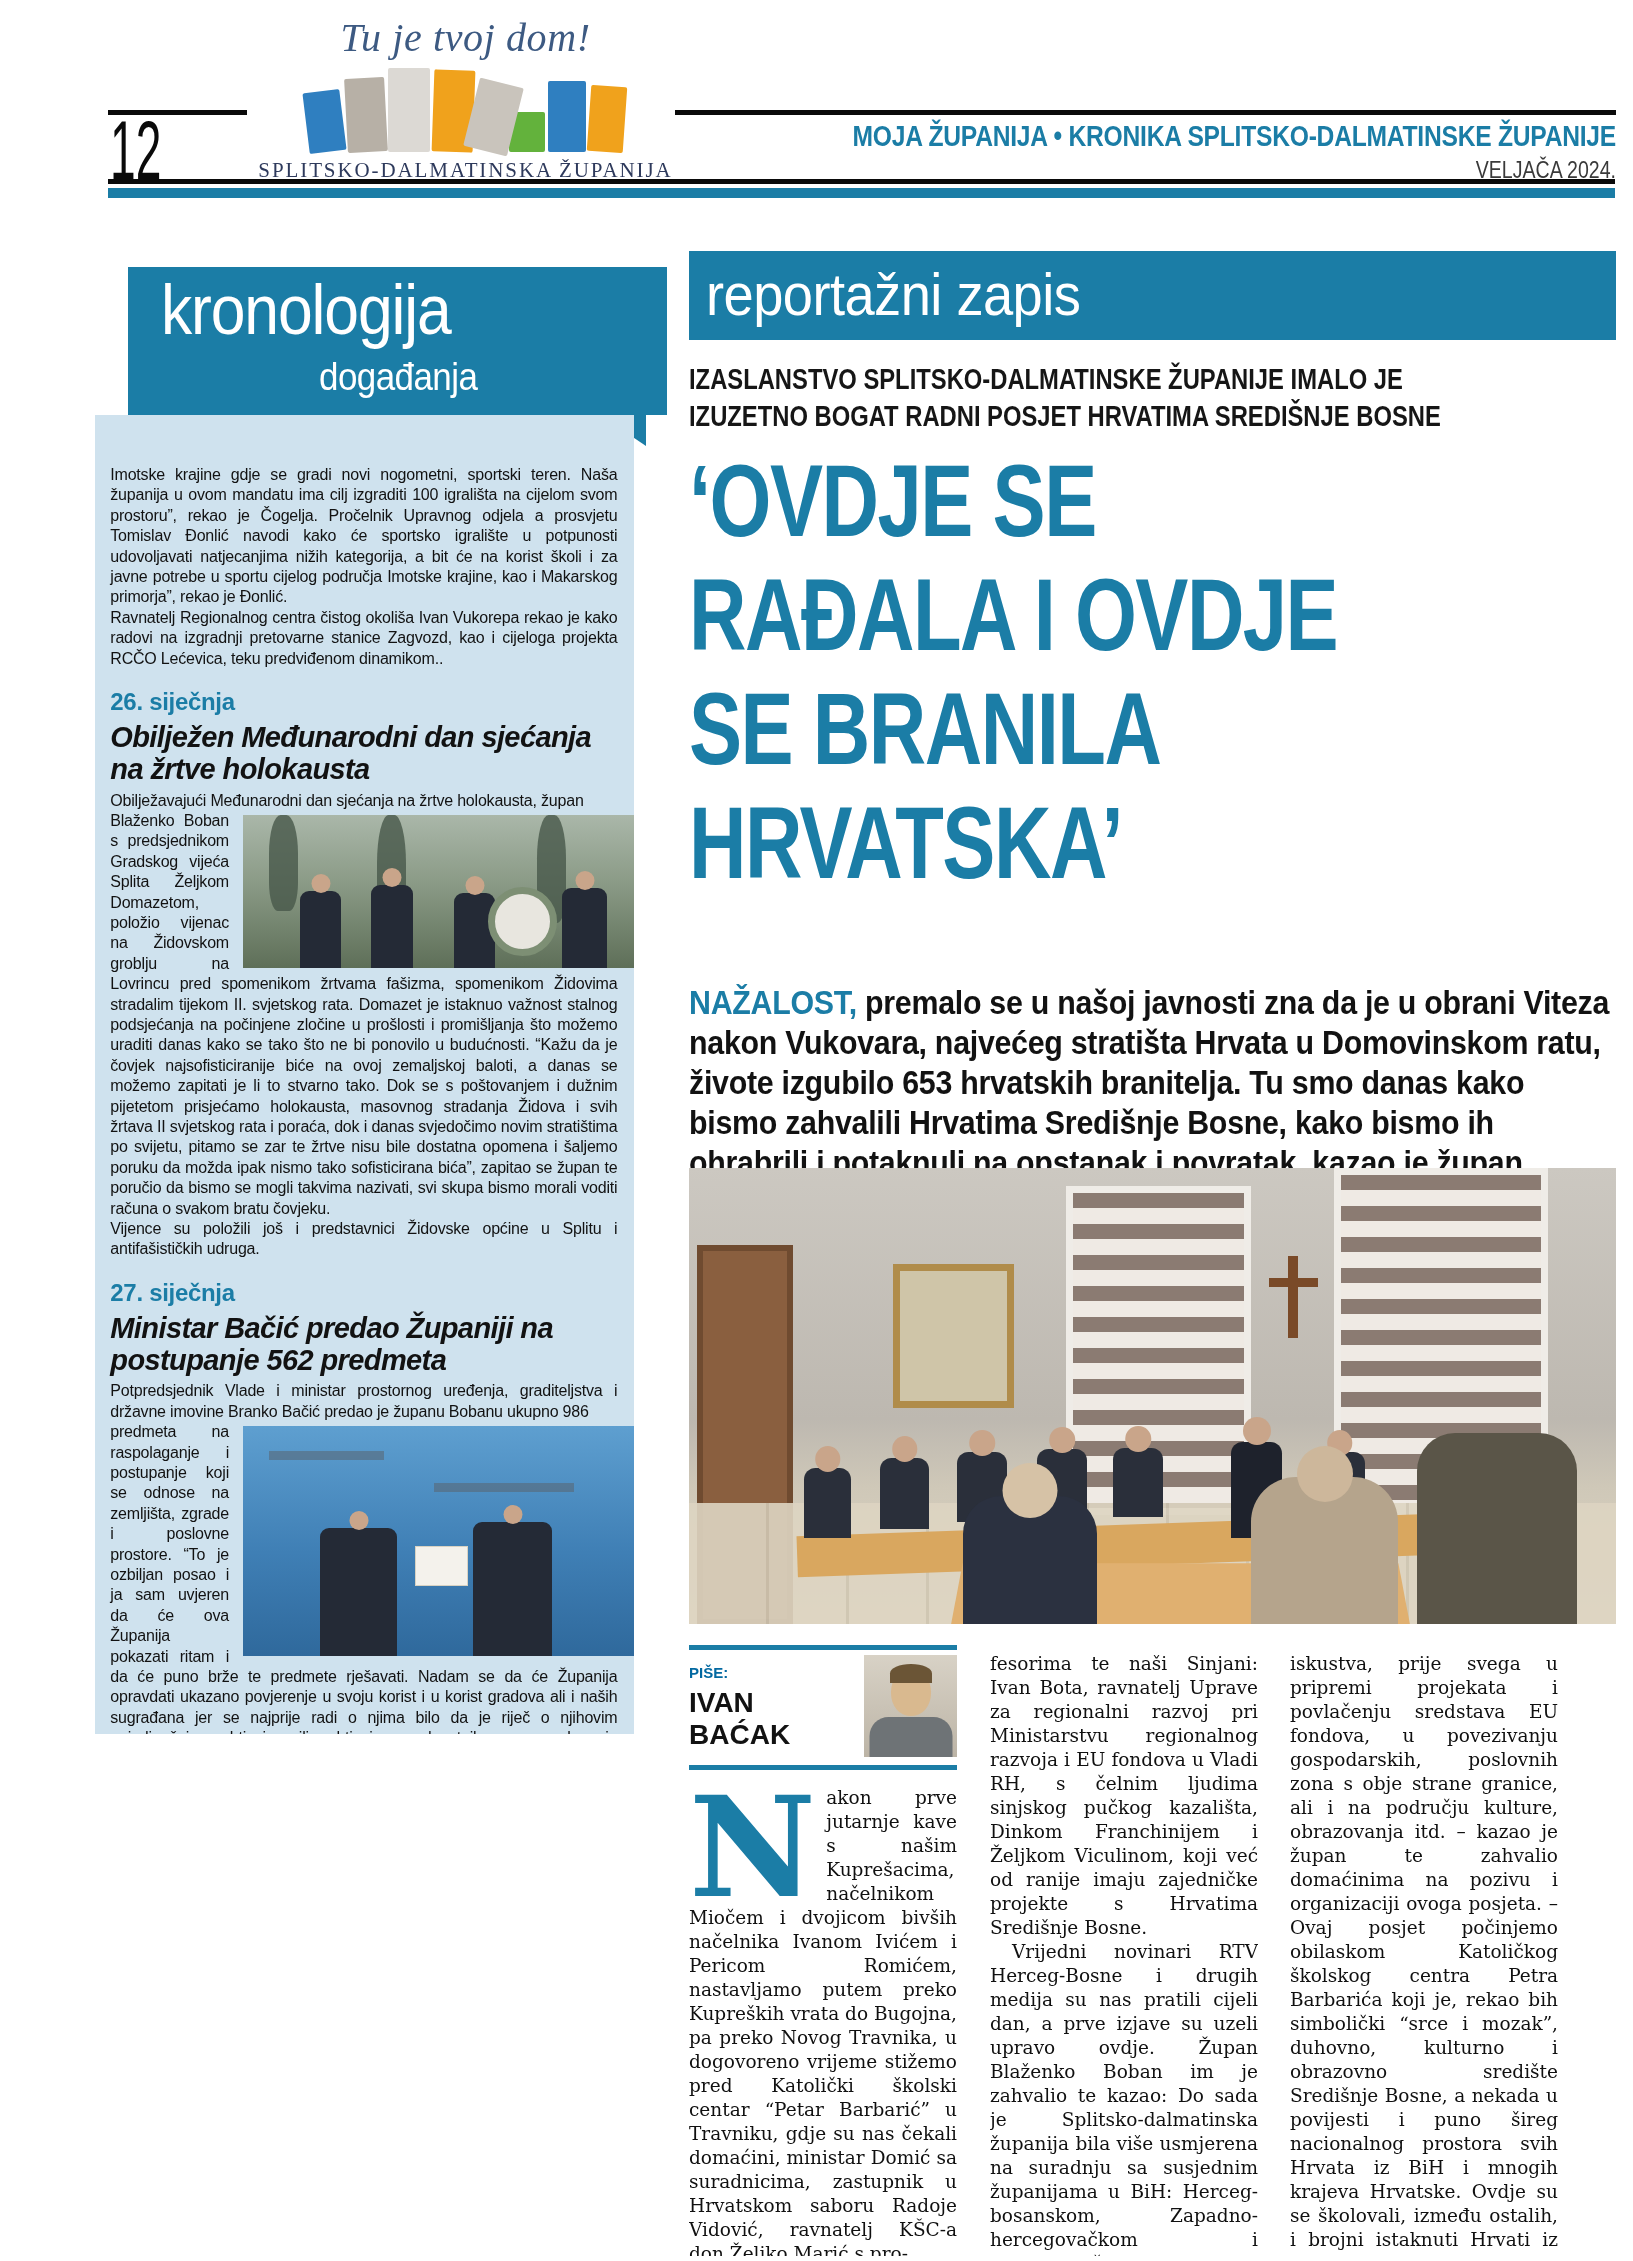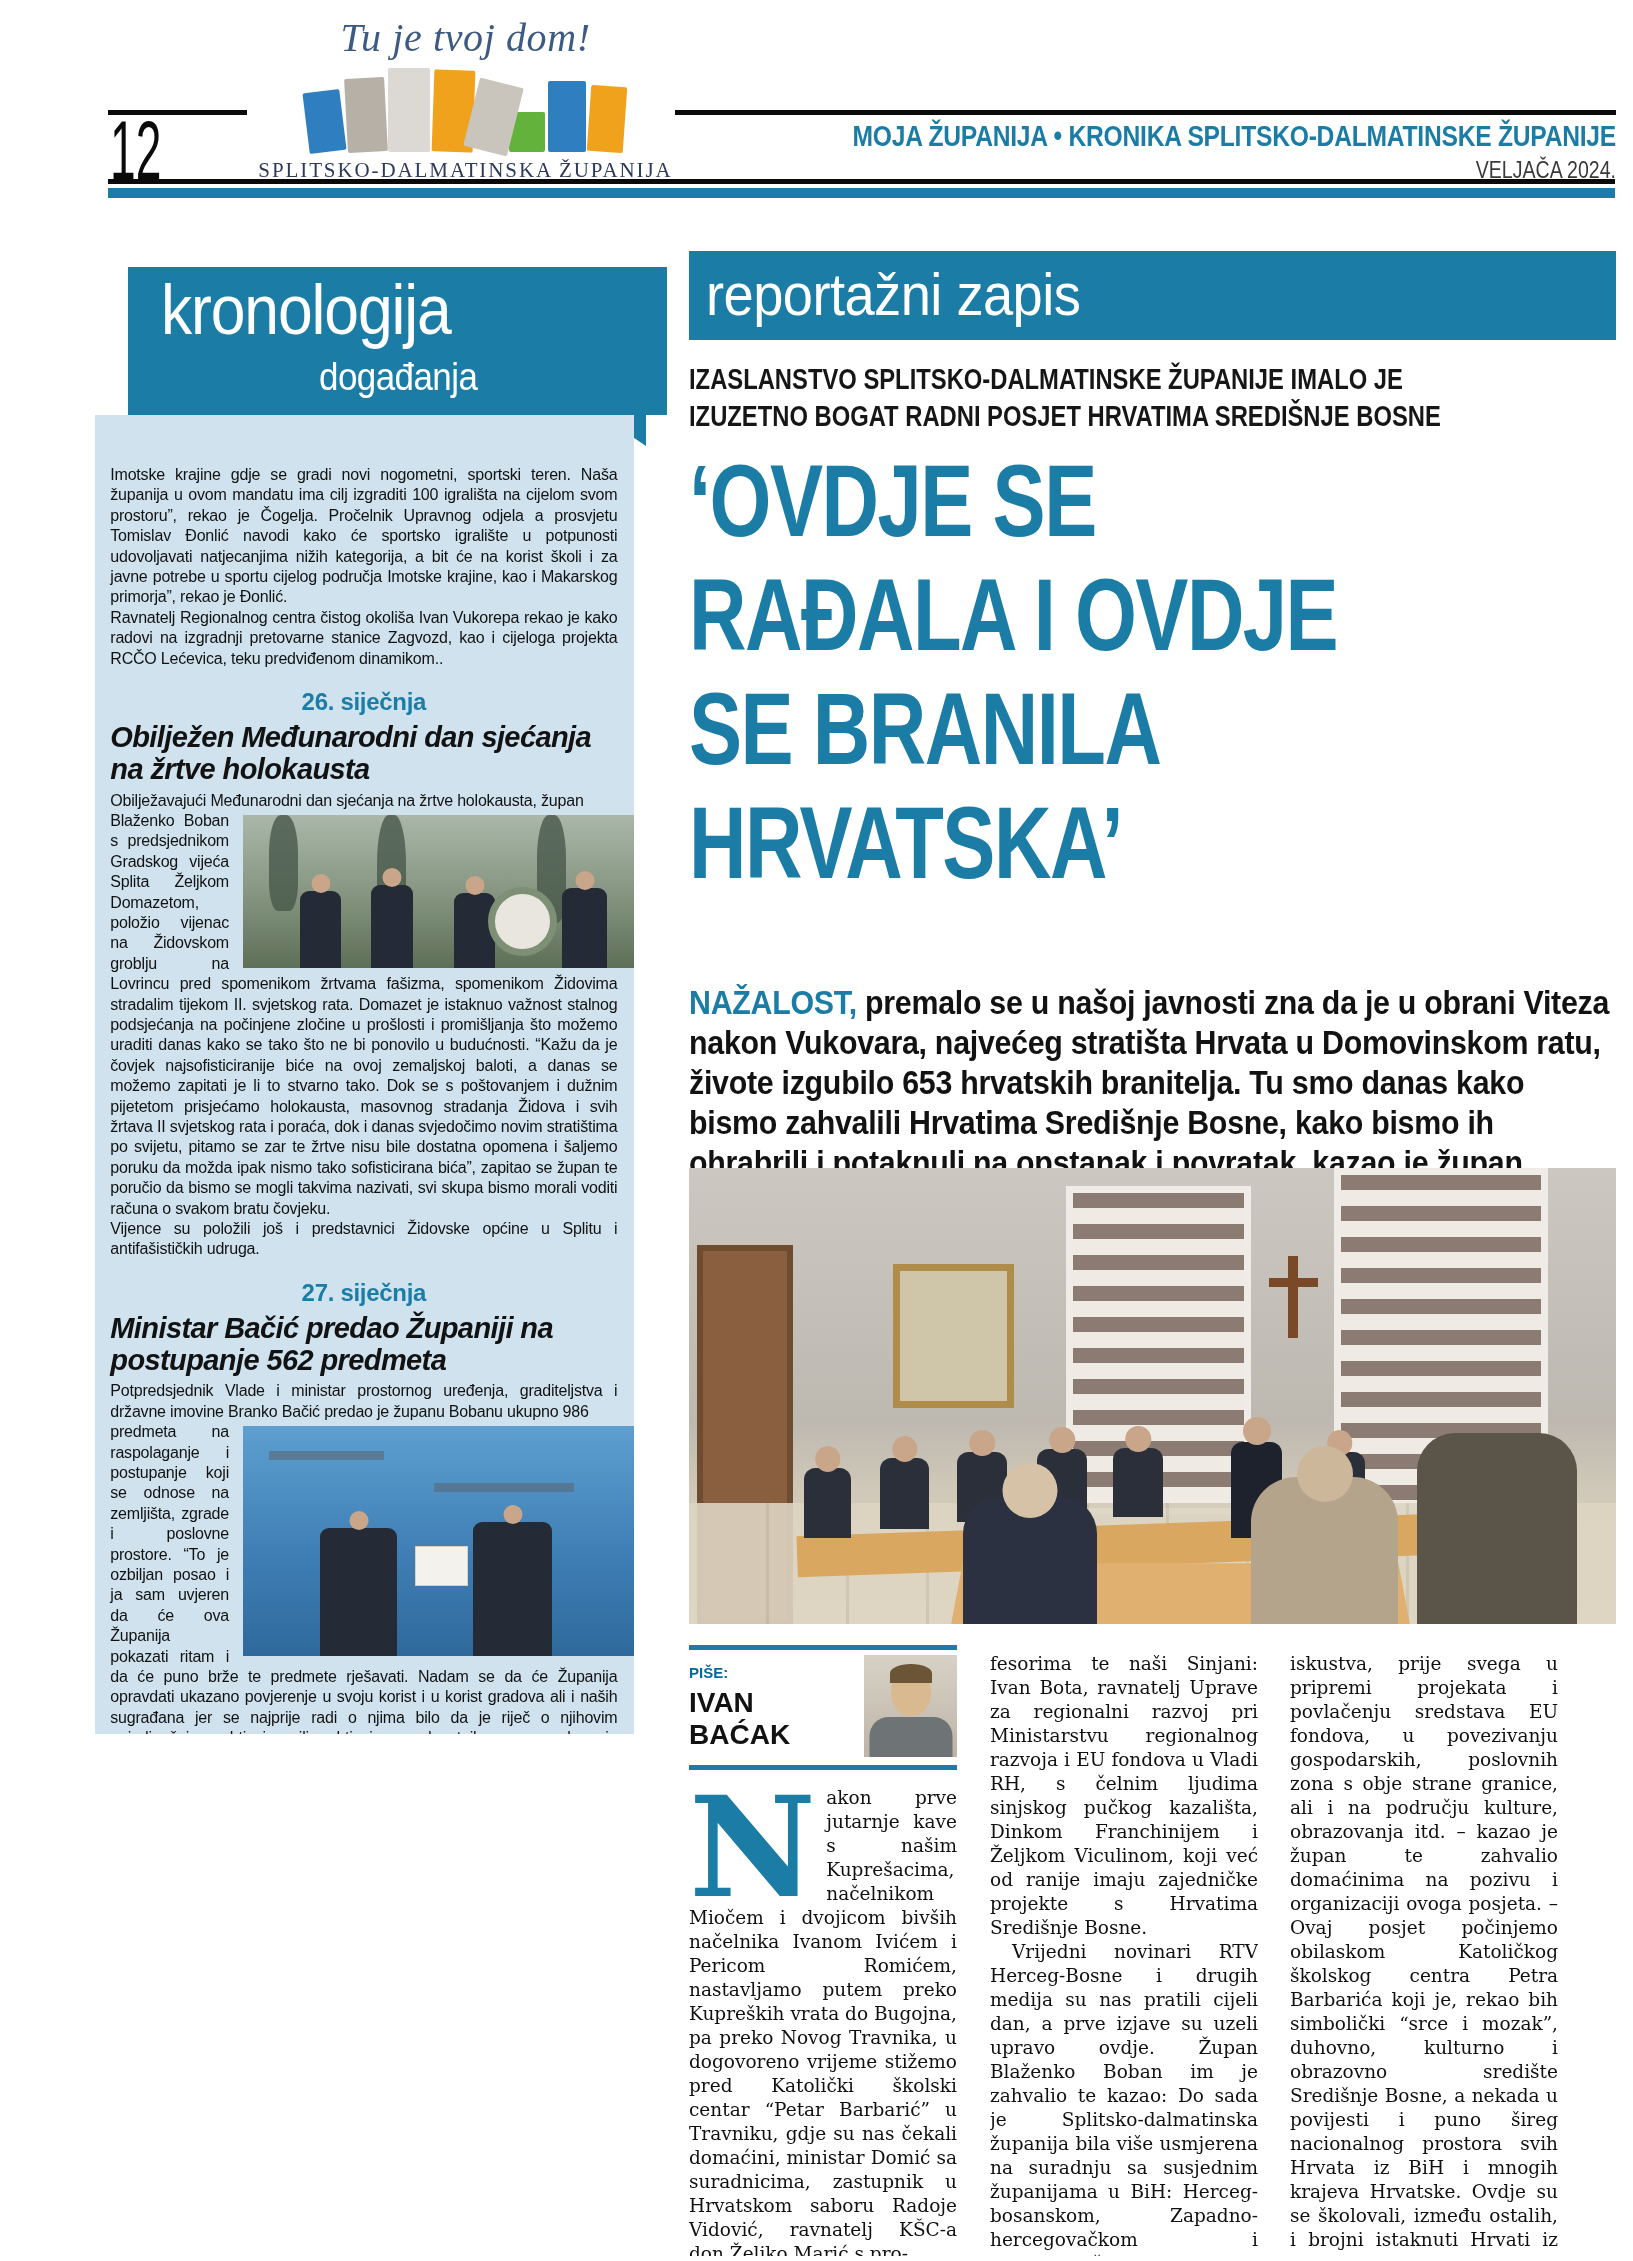--- a/index.html
+++ b/index.html
@@ -35,21 +35,21 @@
                 transform:scaleX(0.88);transform-origin:0 0;letter-spacing:-1.3px;}
   #chrono-subtitle{position:absolute;left:191px;top:89px;color:#fff;font-size:38px;letter-spacing:-0.6px;
                 transform:scaleX(0.92);transform-origin:0 0;}
   #chrono-tail{position:absolute;left:600px;top:415px;width:0;height:0;
                border-top:31px solid #1b7da6;border-left:46px solid transparent;}
   #chrono-panel{position:absolute;left:95px;top:415px;width:539px;height:1319px;background:#cfe2ee;
                 box-sizing:border-box;padding:50px 16.6px 0 15.3px;overflow:hidden;
                 font-size:16px;line-height:20.4px;letter-spacing:-0.2px;text-align:justify;}
   #chrono-panel p{margin:0;}
   .entry{margin-top:19px;}
-  .entry-date{color:#1b7da6;font-weight:bold;font-size:24px;line-height:27px;letter-spacing:-0.3px;text-align:center;}
+  .entry-date{color:#1b7da6;font-weight:bold;font-size:24px;line-height:27px;letter-spacing:-0.3px;text-align:left;}
   .entry-title{font-weight:bold;font-style:italic;font-size:29px;line-height:32px;margin:6.4px 0 5.1px;
                text-align:left;letter-spacing:-0.6px;}
   .entry-tail{clear:both;}
   .ph{float:right;margin:3.8px -16.6px 6.4px 14px;position:relative;overflow:hidden;}
   .ph-1{width:391px;height:153px;background:linear-gradient(180deg,#aab7a9 0%,#8a9a86 45%,#5e6f58 100%);}
   .ph-2{width:391px;height:230px;background:linear-gradient(180deg,#5e9fd0 0%,#3f7fb5 55%,#2f699c 100%);}
   .ph-3{width:391px;height:166px;background:linear-gradient(180deg,#ece9e4 0%,#d9d6d0 70%,#b9b6b0 100%);}
   
   .tree{position:absolute;top:0;width:29px;height:96px;border-radius:40% 40% 30% 30%;background:#47584a;opacity:.8;}
   .fig{position:absolute;border-radius:9px 9px 0 0;background:#242a36;}

